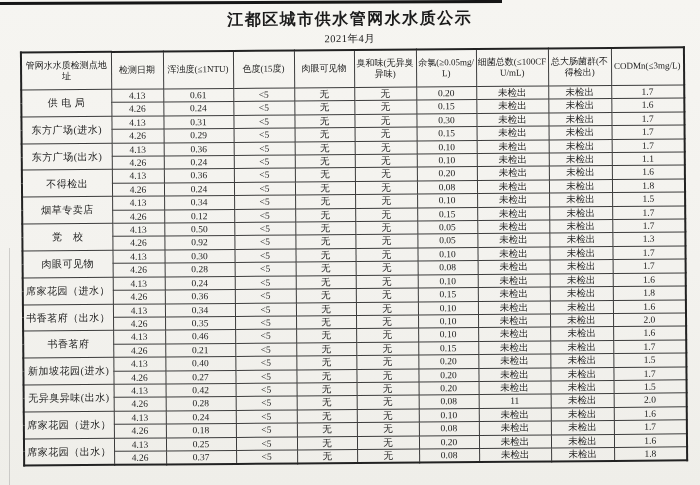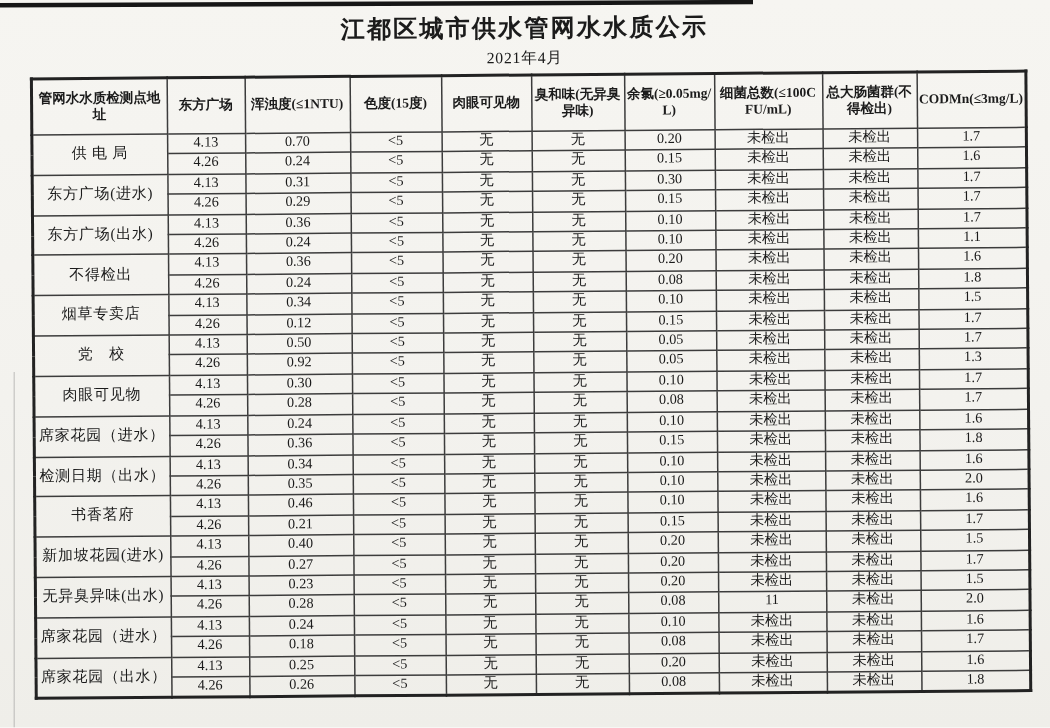--- a/index.html
+++ b/index.html
@@ -32,21 +32,21 @@
   table.wq{
     margin:3px 0 0 20px;width:663px;
     border-collapse:collapse;table-layout:fixed;
     border:2px solid #222;
   }
   .wq th,.wq td{
     border:1px solid #3c3c3c;text-align:center;vertical-align:middle;
     padding:0;overflow:hidden;
   }
   .wq thead th{
-    height:34px;font-size:9px;font-weight:bold;line-height:1.25;
+    height:34px;font-size:9px;font-weight:normal;line-height:1.25;
     padding:1px 1px;word-break:break-all;
   }
   .wq tbody td{
     height:12.4px;line-height:12.4px;font-size:9.5px;white-space:nowrap;
   }
   .wq tbody td.loc{
     font-size:10px;letter-spacing:.5px;white-space:normal;line-height:1.15;
     padding:0 1px;
   }
 </style>
@@ -69,36 +69,36 @@
         <col style="width:60px">
         <col style="width:62px">
       <col style="width:60px">
         <col style="width:72px">
         <col style="width:63px">
       <col style="width:73px">
     </colgroup>
     <thead>
       <tr>
         <th>管网水水质检测点地址</th>
-        <th>东方广场</th>
+        <th>检测日期</th>
         <th>浑浊度(≤1NTU)</th>
         <th>色度(15度)</th>
         <th>肉眼可见物</th>
         <th>臭和味(无异臭异味)</th>
         <th>余氯(≥0.05mg/L)</th>
         <th>细菌总数(≤100CFU/mL)</th>
         <th>总大肠菌群(不得检出)</th>
         <th>CODMn(≤3mg/L)</th>
       </tr>
     </thead>
     <tbody>
         <tr>
           <td rowspan="2" class="loc">供 电 局</td>
           <td>4.13</td>
-          <td>0.70</td>
+          <td>0.61</td>
           <td>&lt;5</td>
           <td>无</td>
           <td>无</td>
           <td>0.20</td>
           <td>未检出</td>
           <td>未检出</td>
           <td>1.7</td>
         </tr>
         <tr>
           <td>4.26</td>
@@ -266,21 +266,21 @@
           <td>0.36</td>
           <td>&lt;5</td>
           <td>无</td>
           <td>无</td>
           <td>0.15</td>
           <td>未检出</td>
           <td>未检出</td>
           <td>1.8</td>
         </tr>
         <tr>
-          <td rowspan="2" class="loc">检测日期（出水）</td>
+          <td rowspan="2" class="loc">书香茗府（出水）</td>
           <td>4.13</td>
           <td>0.34</td>
           <td>&lt;5</td>
           <td>无</td>
           <td>无</td>
           <td>0.10</td>
           <td>未检出</td>
           <td>未检出</td>
           <td>1.6</td>
         </tr>
@@ -337,21 +337,21 @@
           <td>无</td>
           <td>无</td>
           <td>0.20</td>
           <td>未检出</td>
           <td>未检出</td>
           <td>1.7</td>
         </tr>
         <tr>
           <td rowspan="2" class="loc">无异臭异味(出水)</td>
           <td>4.13</td>
-          <td>0.23</td>
+          <td>0.42</td>
           <td>&lt;5</td>
           <td>无</td>
           <td>无</td>
           <td>0.20</td>
           <td>未检出</td>
           <td>未检出</td>
           <td>1.5</td>
         </tr>
         <tr>
           <td>4.26</td>
@@ -394,21 +394,21 @@
           <td>&lt;5</td>
           <td>无</td>
           <td>无</td>
           <td>0.20</td>
           <td>未检出</td>
           <td>未检出</td>
           <td>1.6</td>
         </tr>
         <tr>
           <td>4.26</td>
-          <td>0.26</td>
+          <td>0.37</td>
           <td>&lt;5</td>
           <td>无</td>
           <td>无</td>
           <td>0.08</td>
           <td>未检出</td>
           <td>未检出</td>
           <td>1.8</td>
         </tr>
       </tbody>
   </table>

